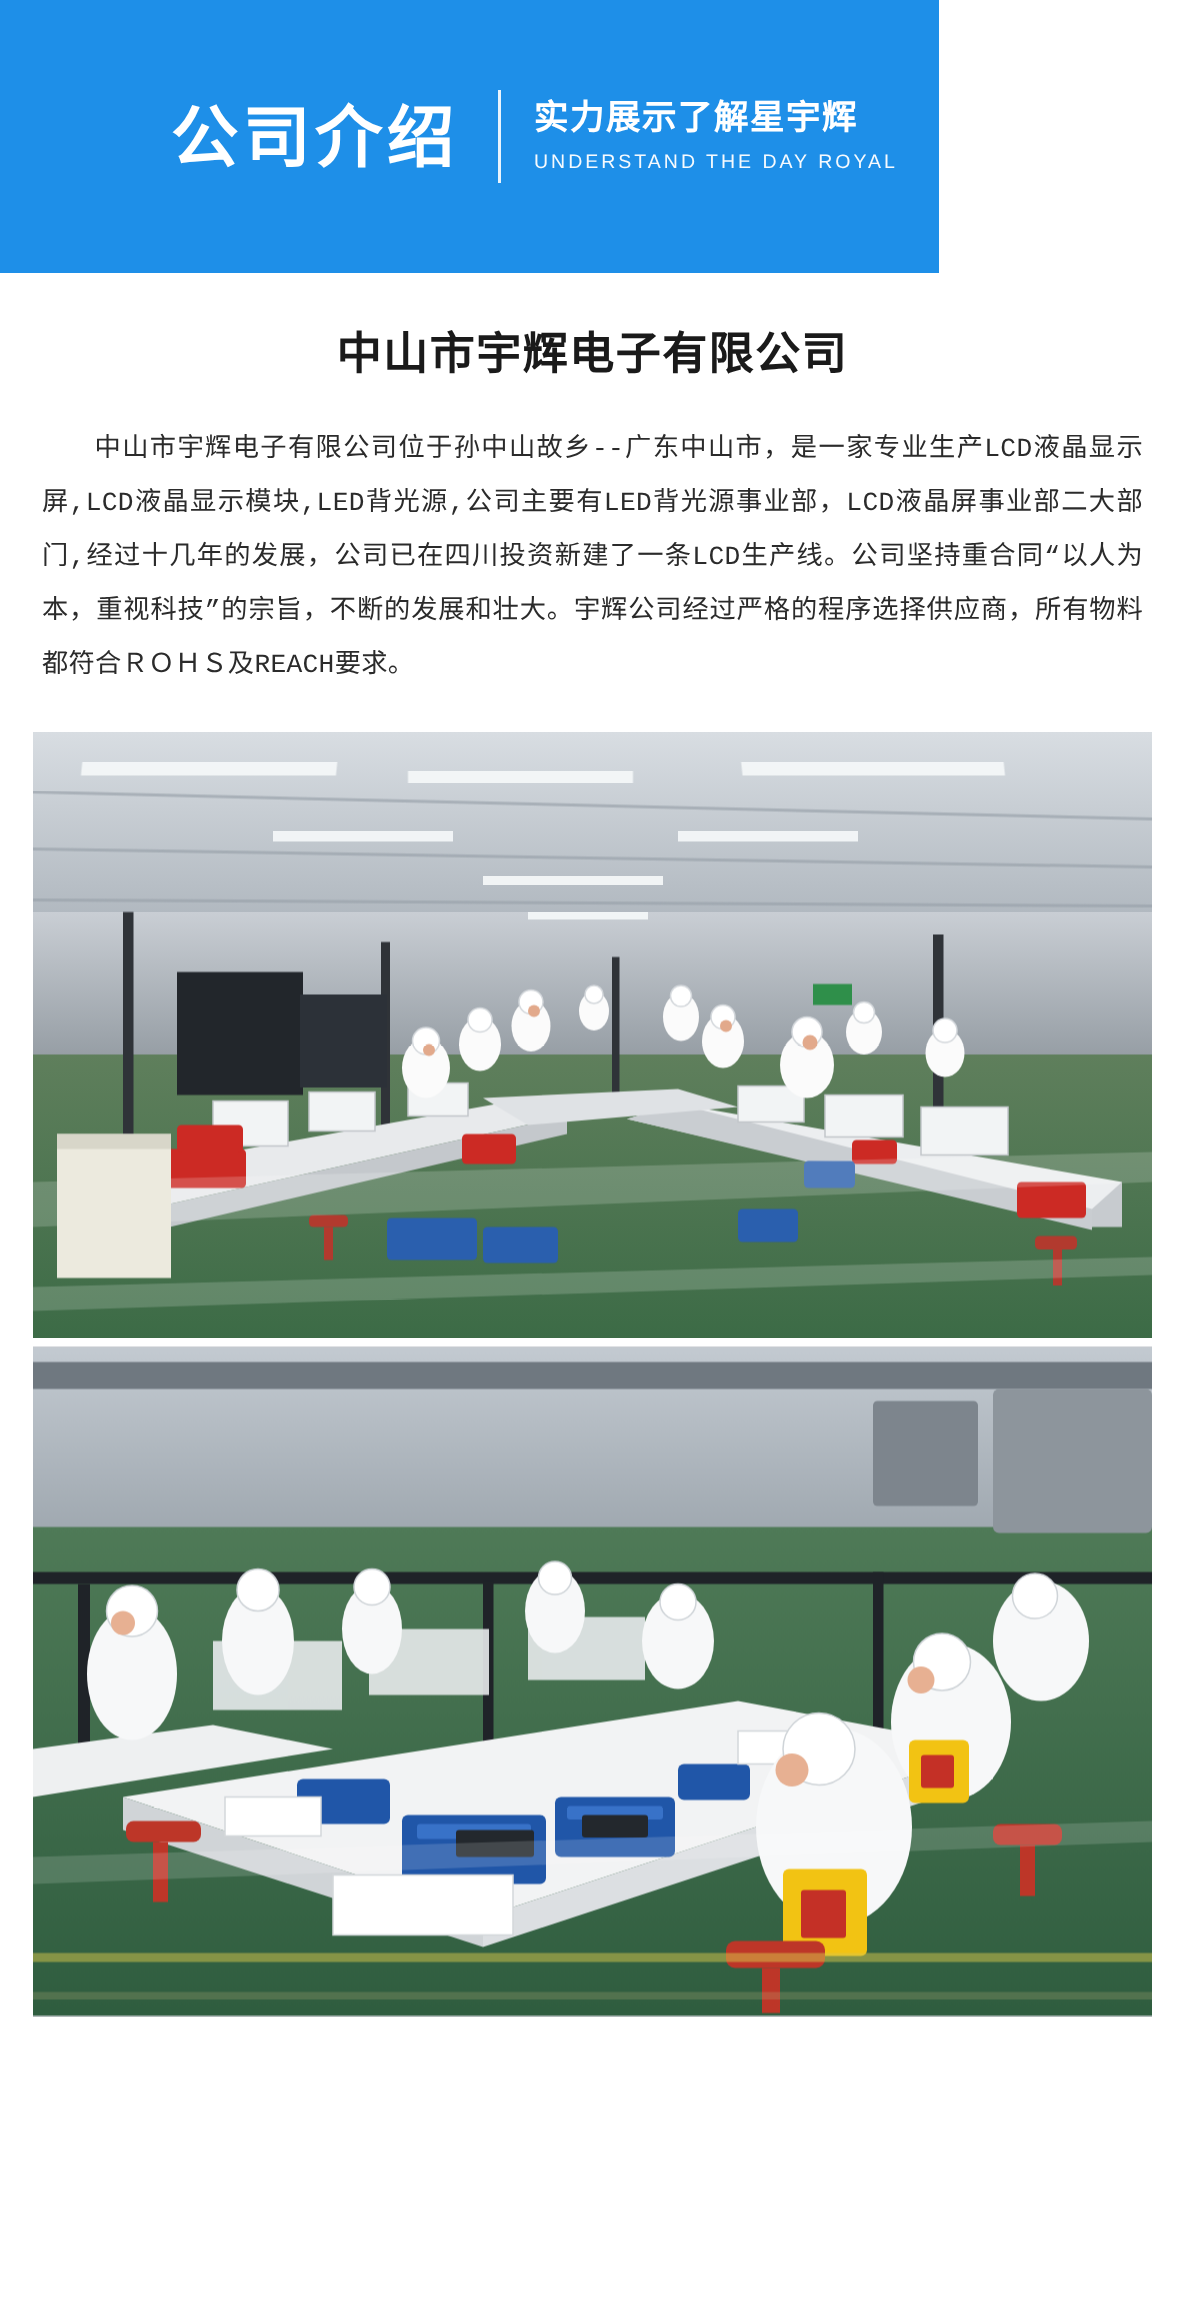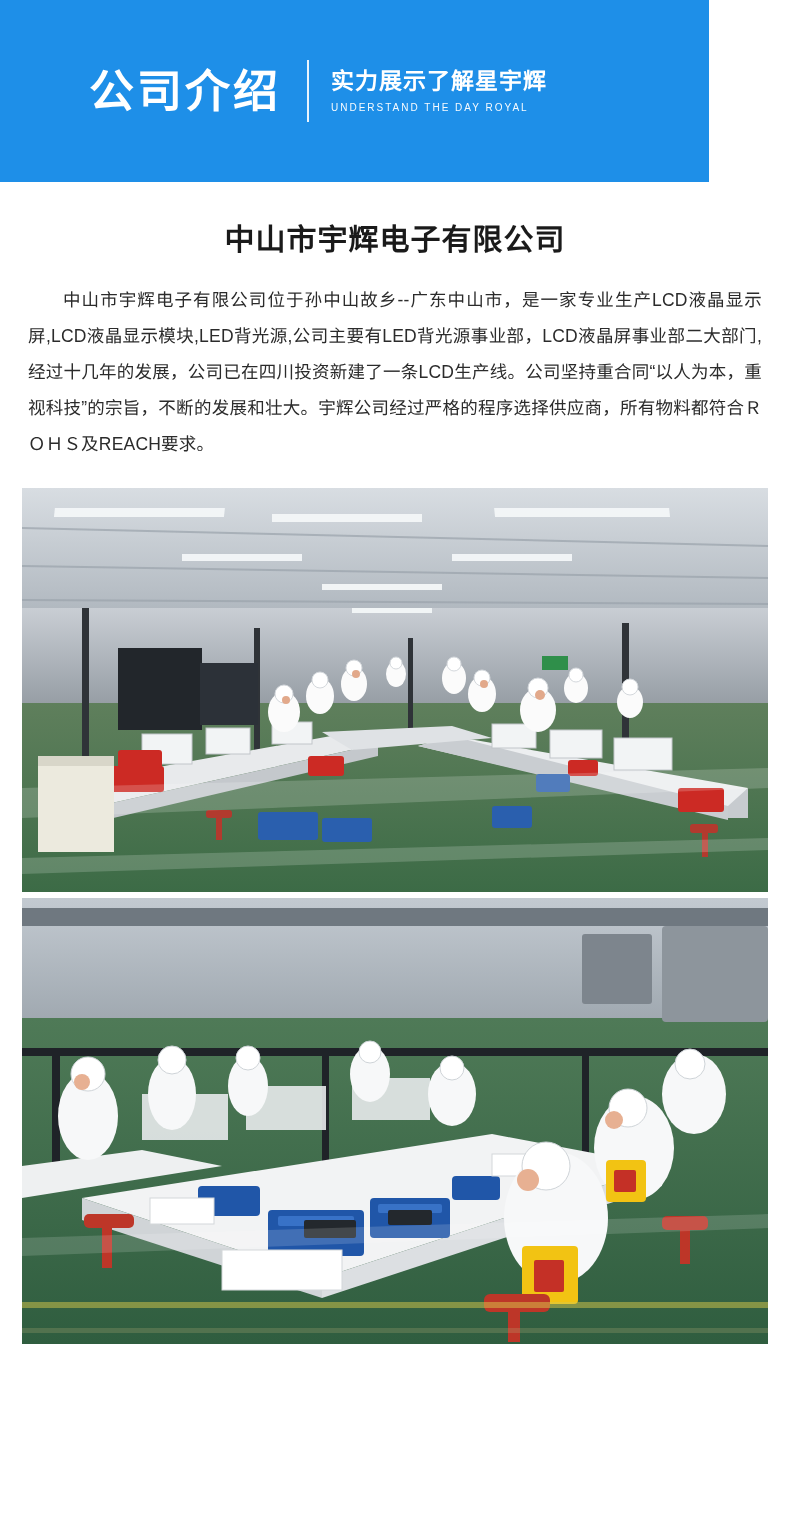--- a/index.html
+++ b/index.html
@@ -13,27 +13,27 @@
     color: #222;
   }
   .page {
     width: 790px;
     position: relative;
     overflow: hidden;
   }
 
   
   .banner {
-    width: 709px;
+    width: 626px;
     height: 182px;
     background: #1E8FE8;
     display: flex;
     align-items: center;
     box-sizing: border-box;
-    padding-left: 89px;
+    padding-left: 114px;
   }
   .banner-title {
     color: #ffffff;
     font-size: 45px;
     font-weight: bold;
     letter-spacing: 3px;
     line-height: 1;
     white-space: nowrap;
   }
   .banner-divider {
@@ -51,31 +51,32 @@
   .banner-sub-cn {
     color: #ffffff;
     font-size: 23px;
     font-weight: bold;
     letter-spacing: 1px;
     line-height: 1.25;
     white-space: nowrap;
   }
   .banner-sub-en {
     color: #ffffff;
-    font-size: 10px;
+    font-size: 13px;
     letter-spacing: 2.0px;
     line-height: 1.5;
     margin-top: 5px;
     white-space: nowrap;
     opacity: 0.96;
   }
 
   
   .content {
     padding: 30px 28px 0 28px;
+    font-family: Liberation Mono, monospace;
   }
   .company-name {
     text-align: center;
     font-size: 30px;
     font-weight: bold;
     color: #1a1a1a;
     letter-spacing: 1px;
     margin: 8px 0 24px 0;
     line-height: 1.3;
   }

